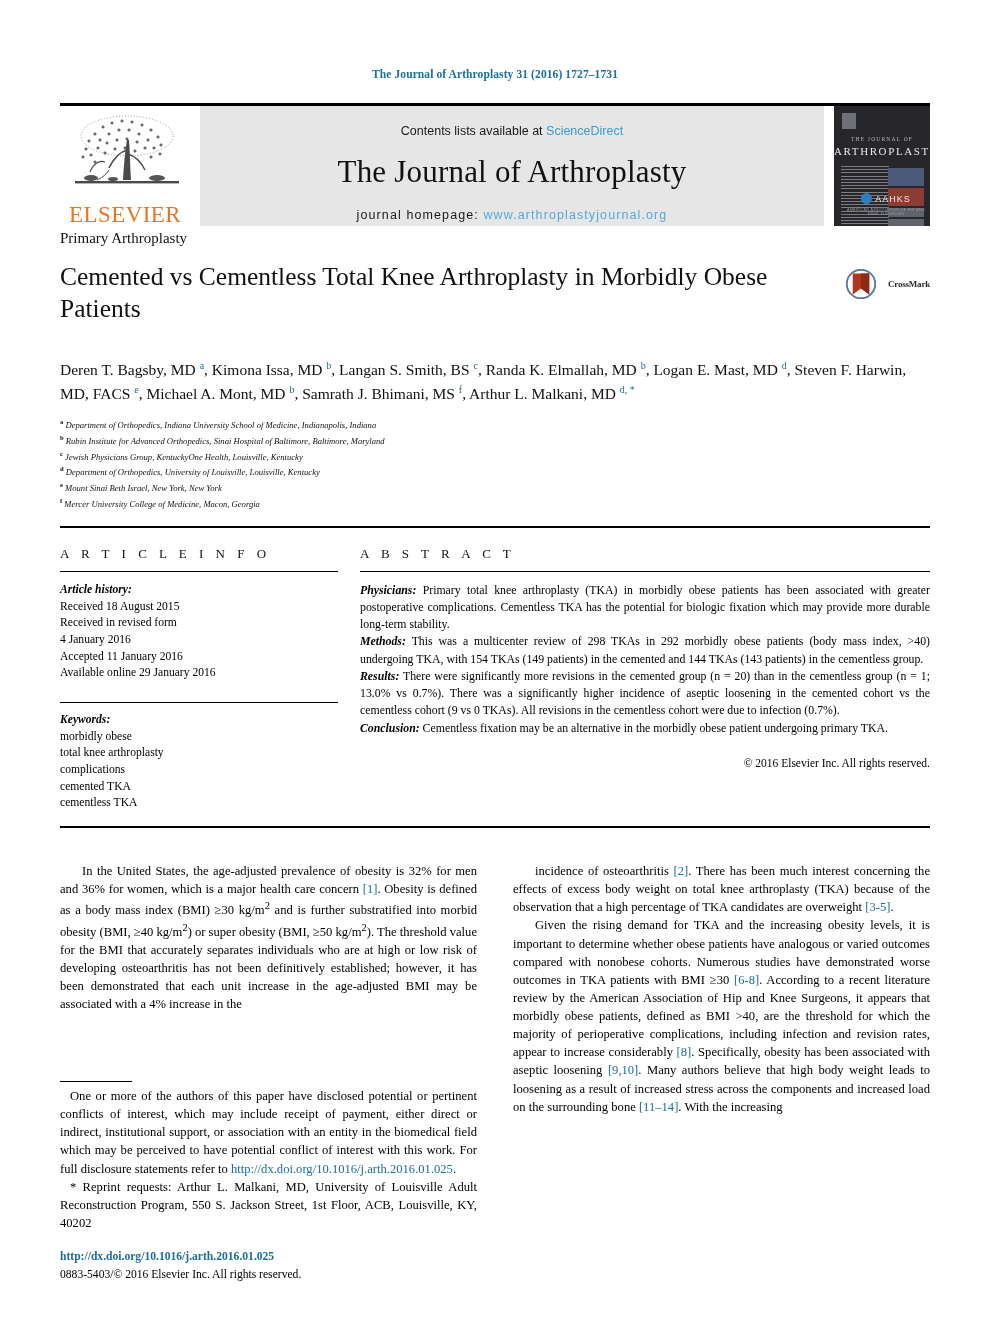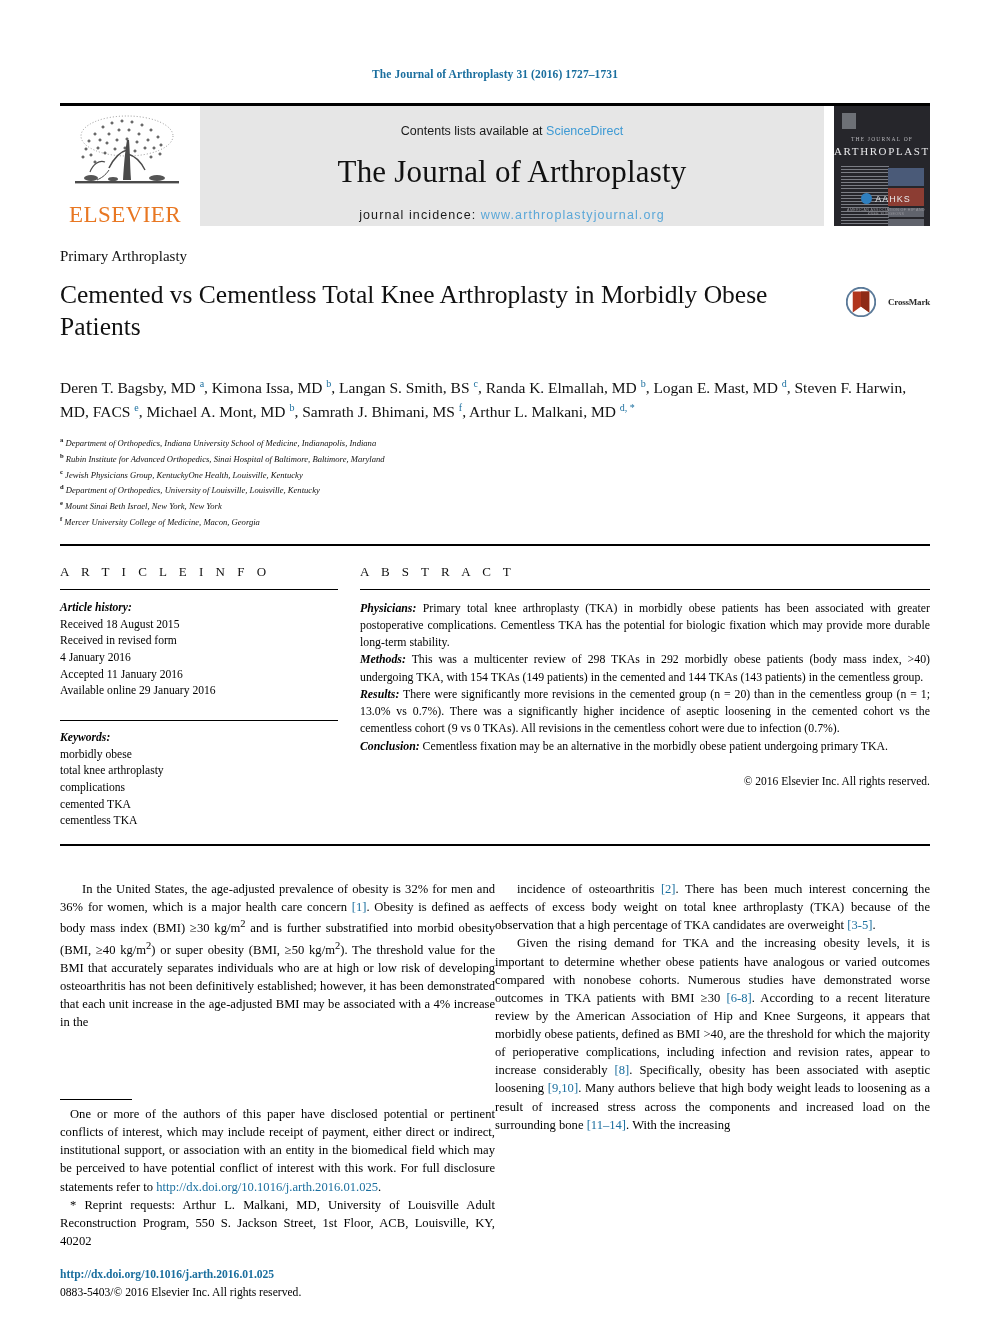--- a/index.html
+++ b/index.html
@@ -134,21 +134,21 @@
   }
   .cover-aahks .circ {
     display:inline-block; width:11px; height:11px; border-radius:50%;
     background:#2f7fbf; vertical-align:middle; margin-right:3px;
   }
   .cover-aahks .txt { font-size:9px; letter-spacing:1px; color:#eaeaec; vertical-align:middle;}
   .cover-aahks .sub { display:block; font-size:3.6px; color:#9a9aa0; letter-spacing:.4px; margin-top:1px;}
 
   
   .section-kicker {
-    margin-top: 22px;
+    margin-top: 4px;
     font-size: 15px;
     color: #111;
   }
   .title-row { display: flex; align-items: flex-start; }
   .art-title {
     flex: 1 1 auto;
     font-size: 25.5px;
     line-height: 1.26;
     margin-top: 14px;
     color: #111;
@@ -215,20 +215,21 @@
     text-align: right;
     font-size: 11.5px;
     margin-top: 20px;
   }
   .band-rule-bottom { border-top: 2.2px solid #000; margin-top: 14px; }
 
   
   .body-cols {
     display: flex;
     margin-top: 34px;
+    gap: 36px;
   }
   .bcol { flex: 1 1 0; }
   .bcol p {
     margin: 0;
     font-size: 12.6px;
     line-height: 1.44;
     text-align: justify;
     text-indent: 22px;
   }
   .bcol p + p { margin-top: 0; }
@@ -309,21 +310,21 @@
       </div>
       <div class="elsevier-word">ELSEVIER</div>
     </div>
 
     <div class="journal-band">
       <div class="contents-line">
         <span>Contents lists available at </span><span class="sd">ScienceDirect</span>
       </div>
       <div class="journal-title-big">The Journal of Arthroplasty</div>
       <div class="homepage-line">
-        <span>journal incidence: </span><span class="url">www.arthroplastyjournal.org</span>
+        <span>journal homepage: </span><span class="url">www.arthroplastyjournal.org</span>
       </div>
     </div>
 
     <div class="cover-thumb">
       <div class="cover-badge"></div>
       <div class="cover-kicker">THE JOURNAL OF</div>
       <div class="cover-name">ARTHROPLASTY</div>
       <div class="cover-lines">
         <i></i>
           <i></i>

